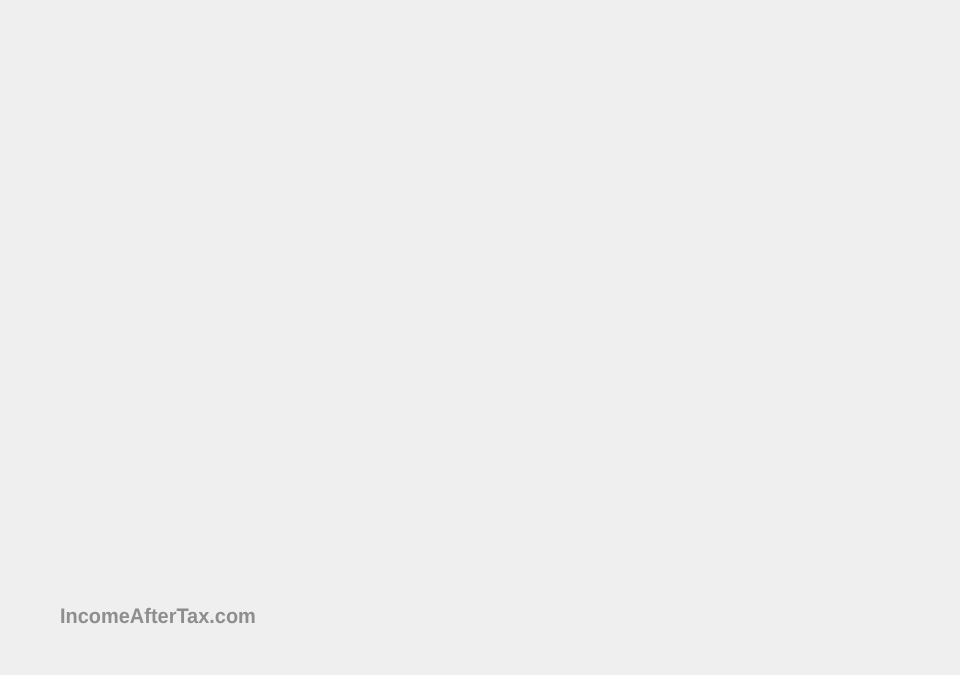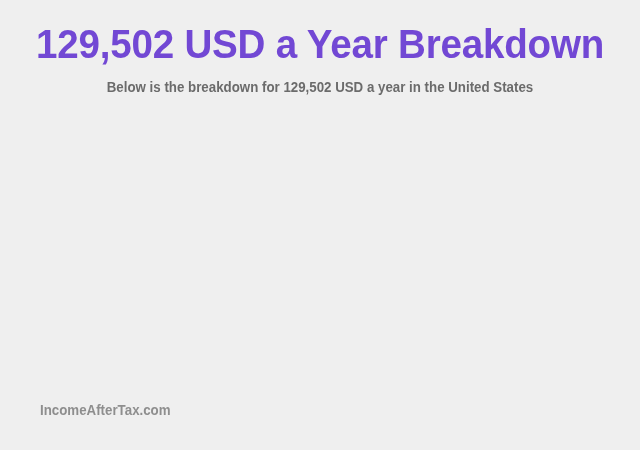--- a/index.html
+++ b/index.html
@@ -76,24 +76,20 @@
     transform: scaleX(0.95);
     transform-origin: center center;
     white-space: nowrap;
   }
 </style>
 </head>
 <body>
 
 <div class="page">
 
-  <div class="header-block">
-    <h1 class="page-title">129,502 USD a Year Breakdown</h1>
-    <p class="page-subtitle">Below is the breakdown for 129,502 USD a year in the United States</p>
-  </div>
 
   <div class="content-area"></div>
 
   <div class="footer-block">
     <p class="footer-brand">IncomeAfterTax.com</p>
   </div>
 
 </div>
 
 </body></html>

